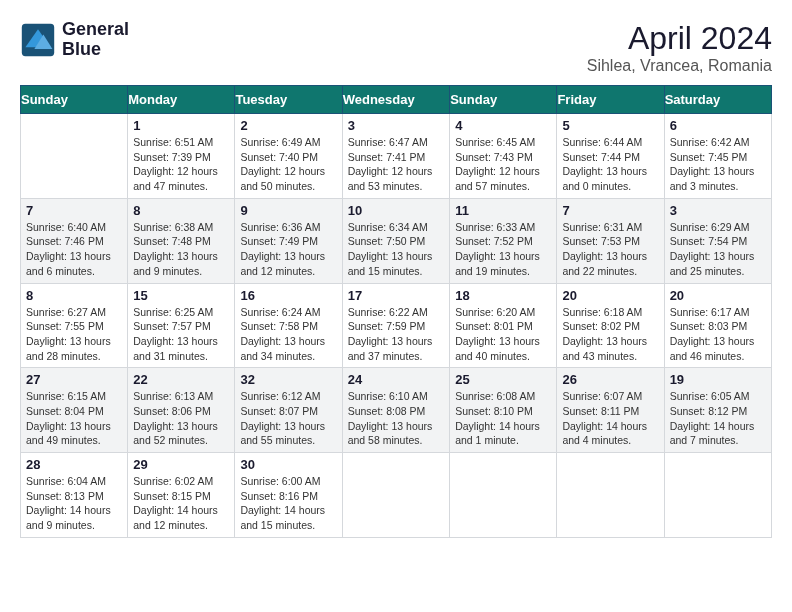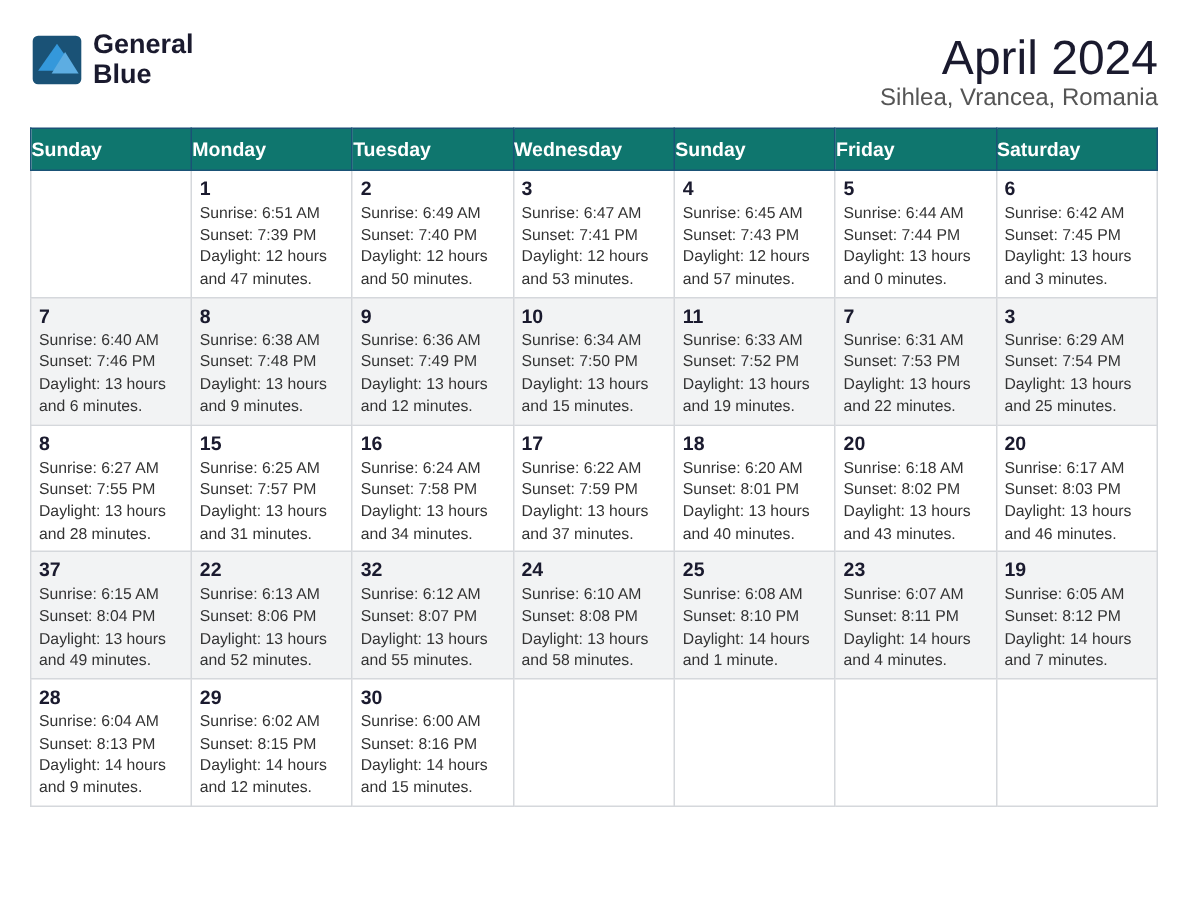--- a/index.html
+++ b/index.html
@@ -203,41 +203,41 @@
           <span class="day-number">20</span>
           <div class="day-info">Sunrise: 6:18 AM<br>Sunset: 8:02 PM<br>Daylight: 13 hours<br>and 43 minutes.</div>
         </td>
         <td>
           <span class="day-number">20</span>
           <div class="day-info">Sunrise: 6:17 AM<br>Sunset: 8:03 PM<br>Daylight: 13 hours<br>and 46 minutes.</div>
         </td>
       </tr>
       <tr>
         <td>
-          <span class="day-number">37</span>
+          <span class="day-number">27</span>
           <div class="day-info">Sunrise: 6:15 AM<br>Sunset: 8:04 PM<br>Daylight: 13 hours<br>and 49 minutes.</div>
         </td>
         <td>
           <span class="day-number">22</span>
           <div class="day-info">Sunrise: 6:13 AM<br>Sunset: 8:06 PM<br>Daylight: 13 hours<br>and 52 minutes.</div>
         </td>
         <td>
           <span class="day-number">32</span>
           <div class="day-info">Sunrise: 6:12 AM<br>Sunset: 8:07 PM<br>Daylight: 13 hours<br>and 55 minutes.</div>
         </td>
         <td>
           <span class="day-number">24</span>
           <div class="day-info">Sunrise: 6:10 AM<br>Sunset: 8:08 PM<br>Daylight: 13 hours<br>and 58 minutes.</div>
         </td>
         <td>
           <span class="day-number">25</span>
           <div class="day-info">Sunrise: 6:08 AM<br>Sunset: 8:10 PM<br>Daylight: 14 hours<br>and 1 minute.</div>
         </td>
         <td>
-          <span class="day-number">23</span>
+          <span class="day-number">26</span>
           <div class="day-info">Sunrise: 6:07 AM<br>Sunset: 8:11 PM<br>Daylight: 14 hours<br>and 4 minutes.</div>
         </td>
         <td>
           <span class="day-number">19</span>
           <div class="day-info">Sunrise: 6:05 AM<br>Sunset: 8:12 PM<br>Daylight: 14 hours<br>and 7 minutes.</div>
         </td>
       </tr>
       <tr>
         <td>
           <span class="day-number">28</span>

